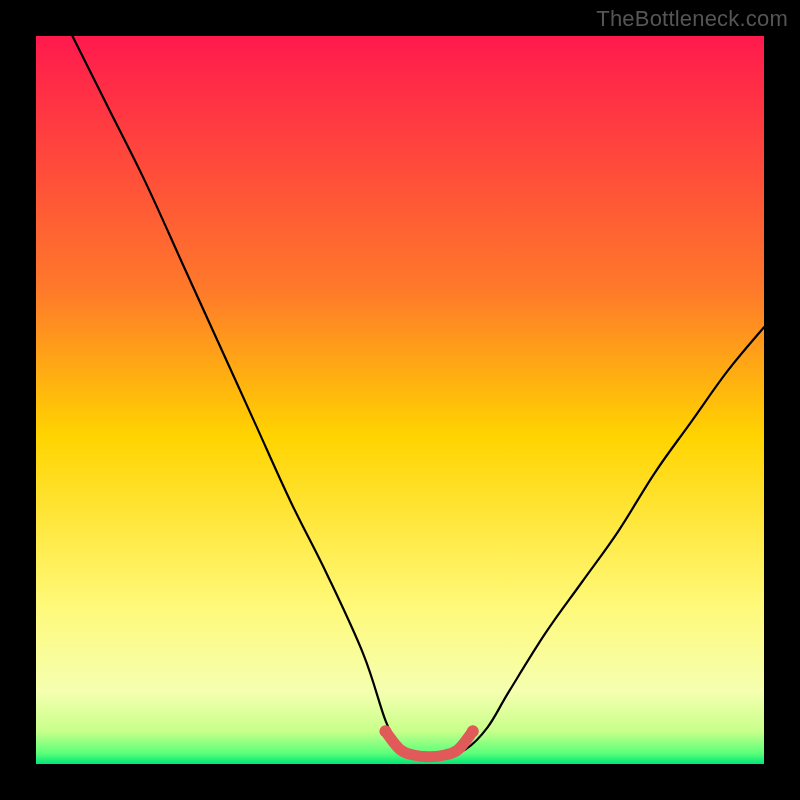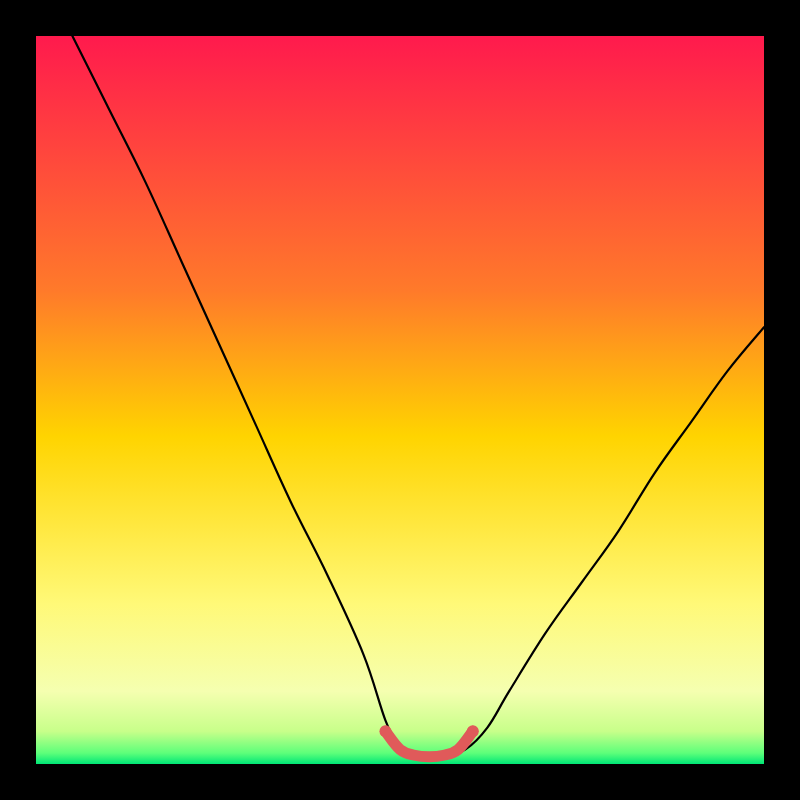--- a/index.html
+++ b/index.html
@@ -55,13 +55,14 @@
 
     <g clip-path="url(#plot-clip)">
       <rect x="36" y="36" width="728" height="728" fill="url(#bg-grad)"></rect>
       <path id="curve-path" fill="none" stroke-width="2.2" stroke-linecap="round" d="M 72.4 36 C 78.952 49.10399999999999, 95.696 82.59199999999996, 108.8 108.79999999999995 C 121.904 135.00799999999995, 132.096 154.0816, 145.2 181.60000000000002 C 158.30399999999997 209.11840000000004, 168.49599999999998 232.85120000000006, 181.6 261.68000000000006 C 194.704 290.50880000000006, 204.896 312.93120000000005, 218 341.76000000000005 C 231.104 370.58880000000005, 241.29600000000002 393.01120000000003, 254.4 421.84000000000003 C 267.504 450.66880000000003, 277.69599999999997 474.40160000000003, 290.79999999999995 501.92 C 303.90399999999994 529.4384, 314.096 547.2016, 327.2 574.72 C 340.304 602.2384000000001, 353.1168 628.592, 363.6 654.8 C 374.08320000000003 681.0079999999999, 378.888 703.2848, 385.44 720.32 C 391.992 737.3552000000001, 394.7584 742.888, 400 749.44 C 405.2416 755.9920000000001, 409.3184 755.4096000000001, 414.56 756.72 C 419.8016 758.0304, 423.8784 756.72, 429.12 756.72 C 434.3616 756.72, 437.12800000000004 758.0304, 443.68000000000006 756.72 C 450.2320000000001 755.4096000000001, 457.6576 754.6816, 465.52 749.44 C 473.38239999999996 744.1984000000001, 479.49760000000003 738.0832, 487.36 727.6 C 495.2224 717.1168, 498.71680000000003 708.2352000000001, 509.2 691.2 C 519.6831999999999 674.1648, 532.4959999999999 652.616, 545.5999999999999 632.96 C 558.704 613.3040000000001, 568.896 600.3456, 582 582 C 595.104 563.6544, 605.2959999999999 550.6959999999999, 618.4 531.04 C 631.504 511.38399999999996, 641.6959999999999 492.456, 654.8 472.8 C 667.904 453.144, 678.096 440.1856, 691.2 421.84000000000003 C 704.3040000000001 403.49440000000004, 714.496 387.9152, 727.6 370.88 C 740.7040000000001 353.84479999999996, 757.448 335.06239999999997, 764 327.2" stroke="#000000"></path>
       <path id="marker-path" fill="none" stroke-width="11" stroke-linecap="round" stroke-linejoin="round" d="M 385.44 731.24 C 388.0608 734.516, 394.7584 745.1156800000001, 400 749.44 C 405.2416 753.76432, 409.3184 753.9536, 414.56 755.264 C 419.8016 756.5744, 423.8784 756.72, 429.12 756.72 C 434.3616 756.72, 438.43840000000006 756.5744, 443.68000000000006 755.264 C 448.92160000000007 753.9536, 452.99839999999995 753.76432, 458.23999999999995 749.44 C 463.48159999999996 745.1156800000001, 470.1792 734.516, 472.8 731.24" stroke="#e05a5a"></path>
       <circle id="marker-start" r="6" cx="385.44" cy="731.24" fill="#e05a5a"></circle>
       <circle id="marker-end" r="6" cx="472.8" cy="731.24" fill="#e05a5a"></circle>
     </g>
   </svg>
 
+  <div class="watermark">TheBottleneck.com</div>
 </div>
 
 </body></html>

